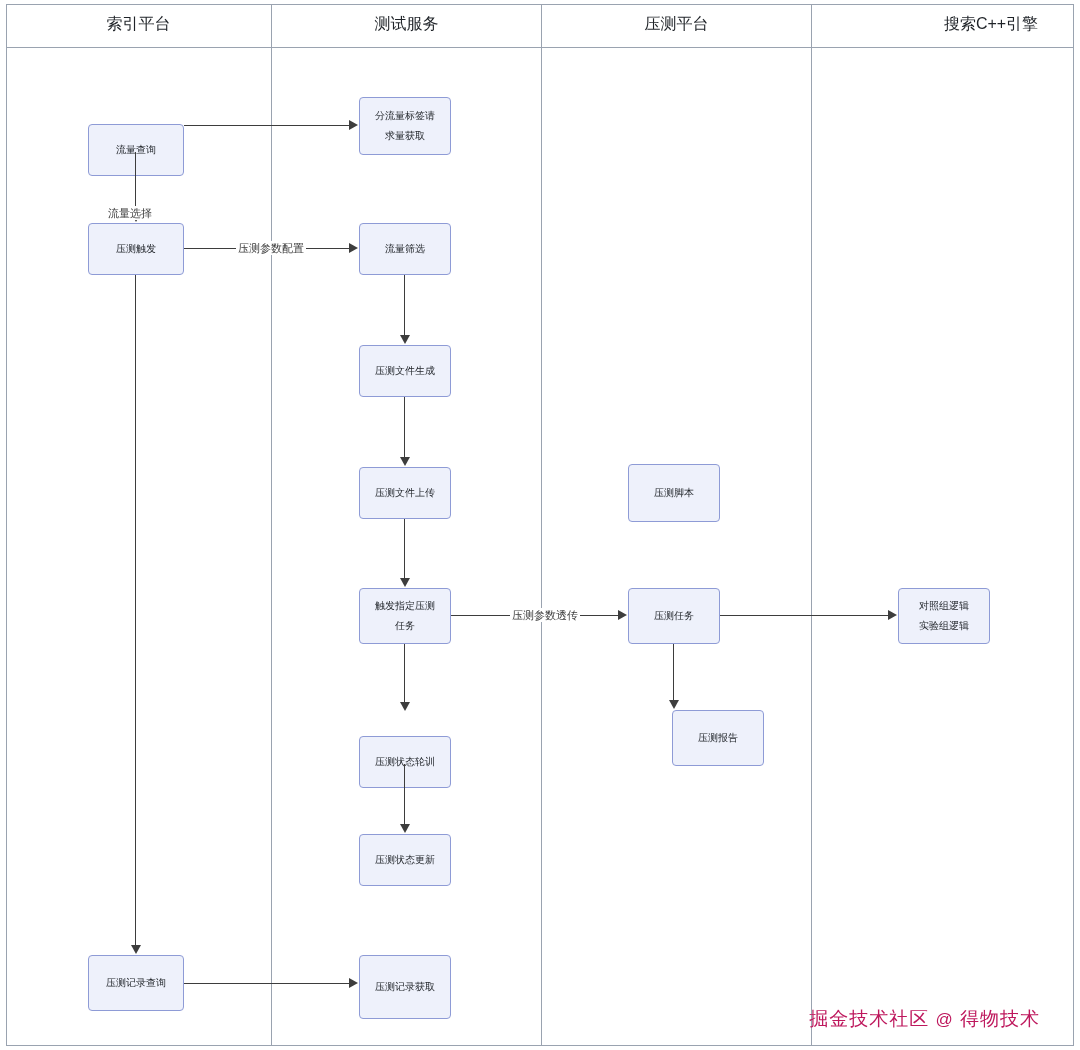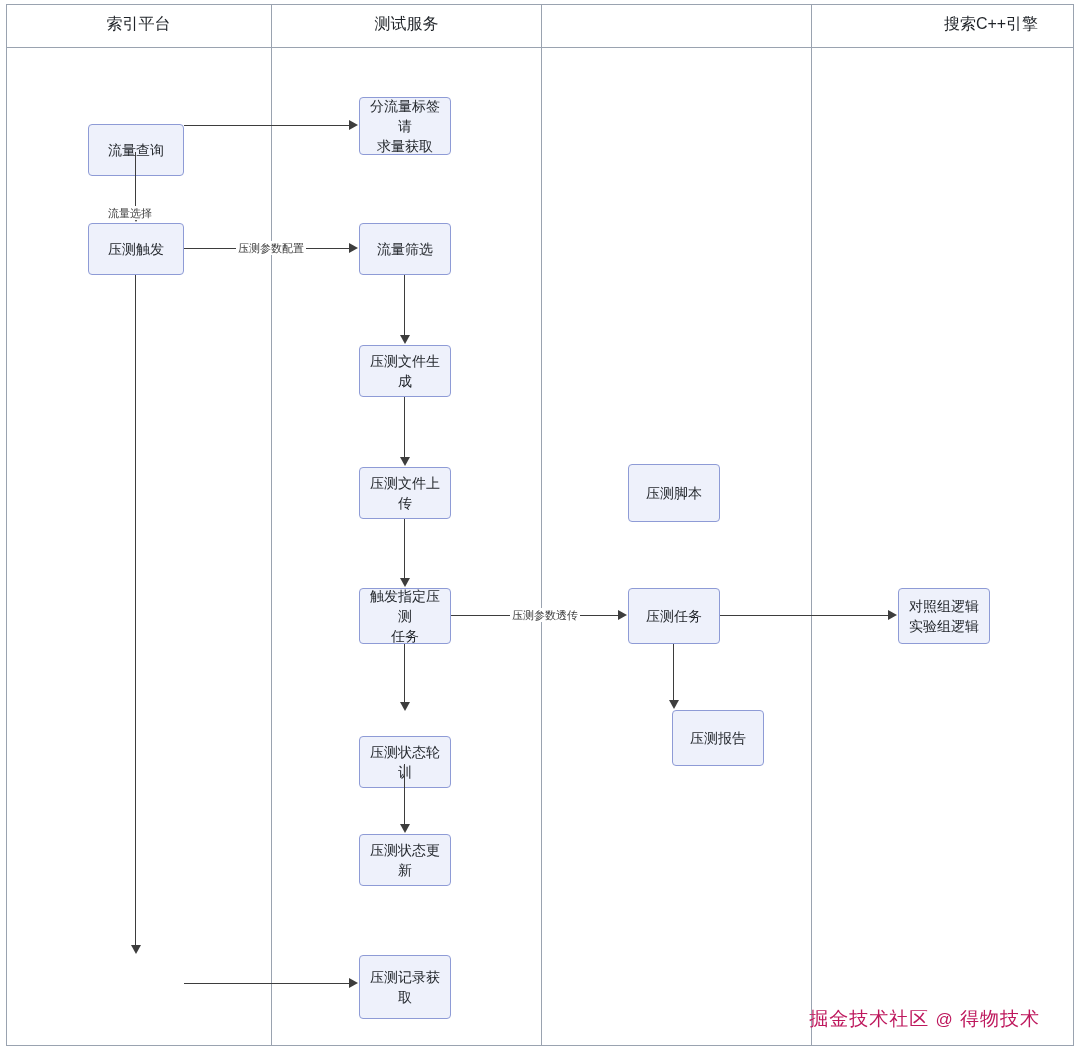--- a/index.html
+++ b/index.html
@@ -58,21 +58,21 @@
   .node {
     position: absolute;
     background: #eef1fb;
     border: 1px solid #8e9bd6;
     border-radius: 4px;
     box-sizing: border-box;
     display: flex;
     align-items: center;
     justify-content: center;
     text-align: center;
-    font-size: 14px;
+    font-size: 10px;
     color: #1f2328;
     line-height: 20px;
     padding: 2px 4px;
   }
   .node-text {
     display: block;
     white-space: pre-line;
   }
   
   .conn {
@@ -123,30 +123,34 @@
 
   <div class="lane-frame"></div>
   <div class="lane-header-band"></div>
 
   <div class="lane-divider" style="left:271px;"></div>
   <div class="lane-divider" style="left:541px;"></div>
   <div class="lane-divider" style="left:811px;"></div>
 
   <div class="lane-title" style="left:6px; width:265px;">索引平台</div>
   <div class="lane-title" style="left:272px; width:269px;">测试服务</div>
+  <div class="lane-title" style="left:542px; width:269px;">压测平台</div>
   <div class="lane-title" style="left:860px; width:262px;">搜索C++引擎</div>
 
   <div class="node" style="left:88px; top:100px; width:96px; height:52px;margin-top:24px;">
     <span class="node-text">流量查询</span>
   </div>
 
   <div class="node" style="left:88px; top:223px; width:96px; height:52px;">
     <span class="node-text">压测触发</span>
   </div>
 
+  <div class="node" style="left:88px; top:955px; width:96px; height:56px;">
+    <span class="node-text">压测记录查询</span>
+  </div>
 
   <div class="node" style="left:359px; top:97px; width:92px; height:58px;">
     <span class="node-text">分流量标签请
 求量获取</span>
   </div>
 
   <div class="node" style="left:359px; top:223px; width:92px; height:52px;">
     <span class="node-text">流量筛选</span>
   </div>
 

